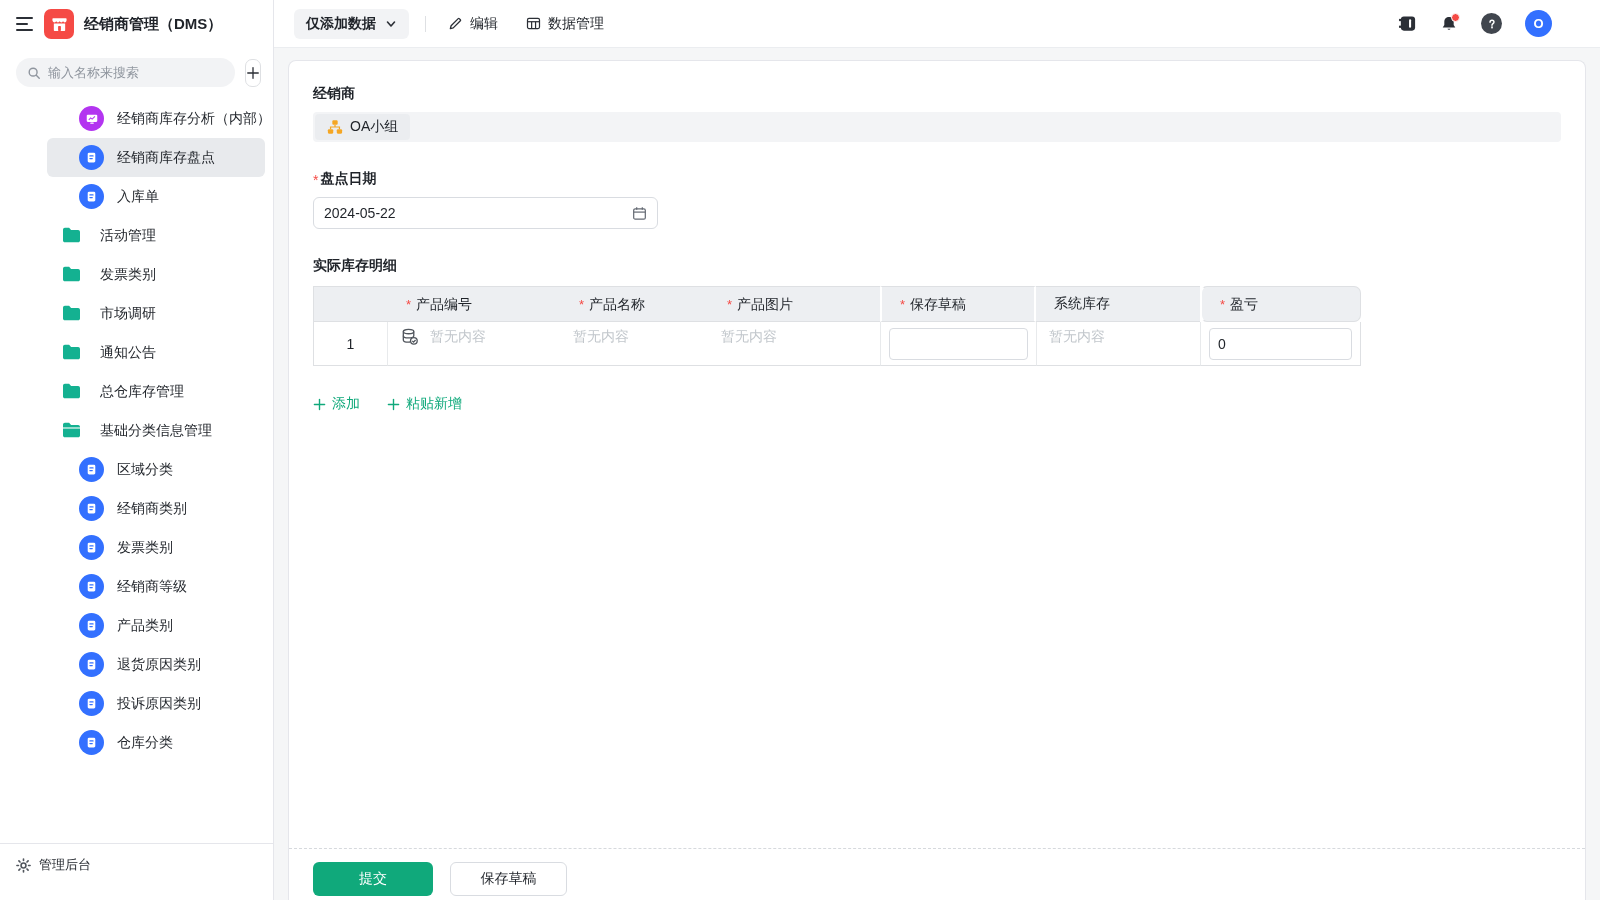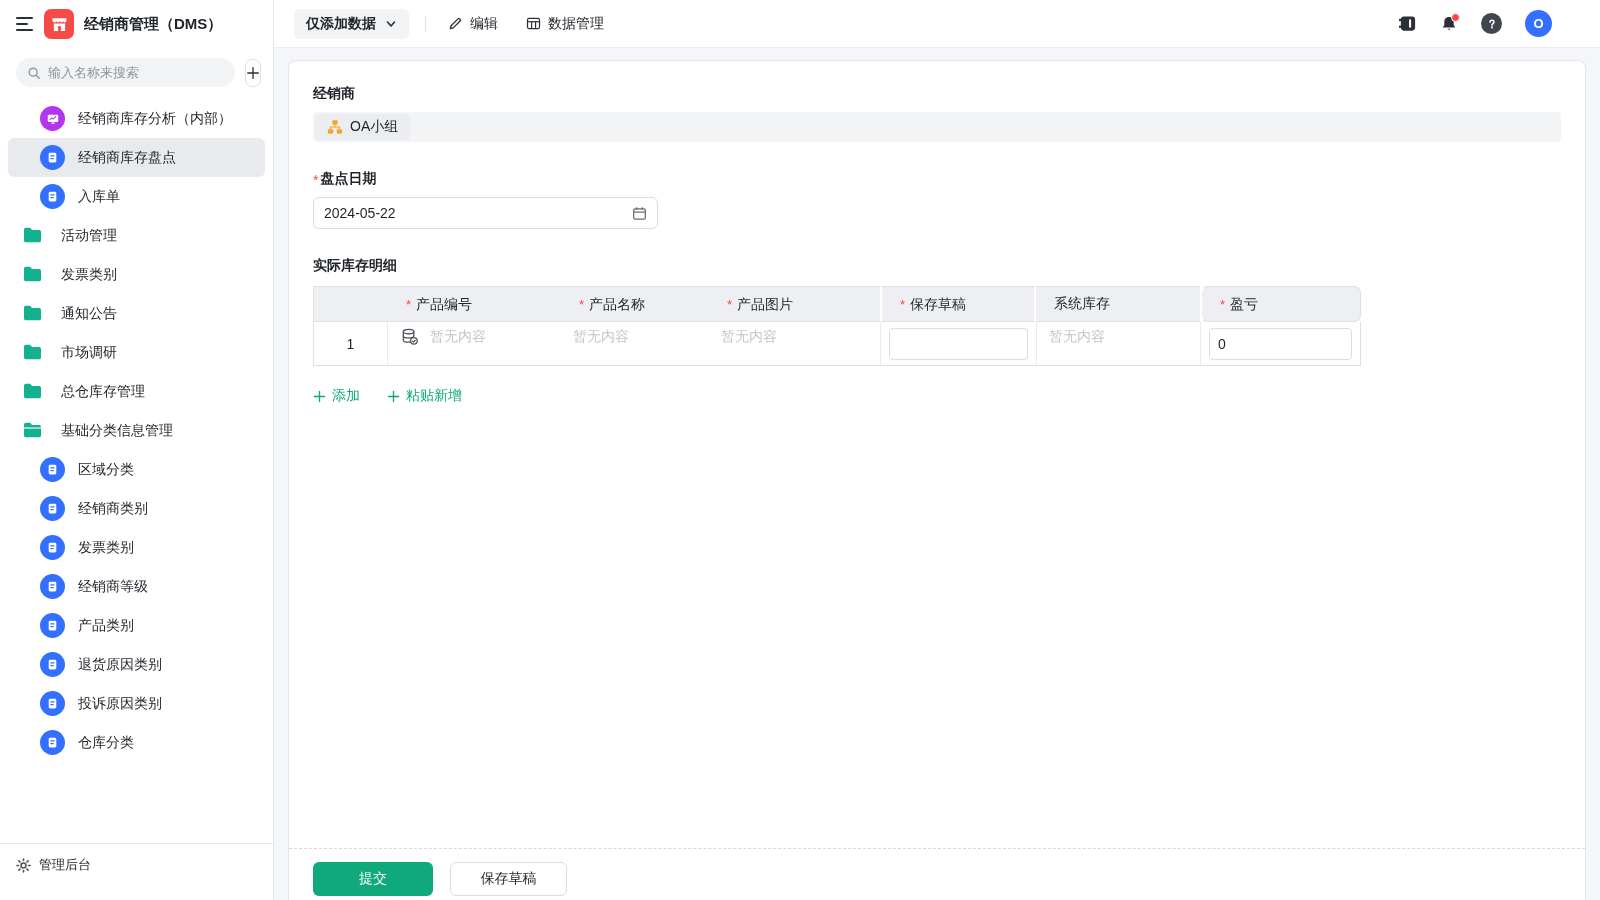--- a/index.html
+++ b/index.html
@@ -21,21 +21,21 @@
           display: flex; align-items: center; justify-content: center; flex-shrink: 0; }
   .sb-title { font-size: 15px; font-weight: 700; white-space: nowrap; }
   .sb-search-row { display: flex; align-items: center; gap: 10px; padding: 10px 16px 10px; flex-shrink: 0; }
   .search-box { flex: 1; height: 29px; background: #f2f3f5; border-radius: 15px;
                 display: flex; align-items: center; gap: 7px; padding: 0 11px; }
   .search-box input { flex: 1; min-width: 0; border: none; outline: none; background: transparent;
                       font-size: 13px; color: #1f2329; font-family: inherit; }
   .search-box input::placeholder { color: #8f959e; }
   .add-btn { width: 28px; height: 28px; background: #fff; border: 1px solid #dee0e3; border-radius: 7px;
              display: flex; align-items: center; justify-content: center; cursor: pointer; }
-  .sb-nav { flex: 1; overflow: hidden; padding: 2px 8px 0; }
+  .sb-nav { flex: 1; overflow: hidden; padding: 2px 8px 0; margin-left: 39px; }
   .nav-item { height: 39px; display: flex; align-items: center; border-radius: 6px; cursor: pointer; }
   .nav-item.doc-level { padding-left: 32px; gap: 13px; }
   .nav-item.folder-level { padding-left: 14px; gap: 18px; }
   .nav-item.selected { background: #e8eaed; }
   .nav-circle { width: 25px; height: 25px; border-radius: 50%; display: flex; align-items: center;
                 justify-content: center; flex-shrink: 0; }
   .nav-circle.blue { background: #3370ff; }
   .nav-circle.purple { background: #b335f0; }
   .nav-label { font-size: 14px; color: #1f2329; white-space: nowrap; }
   .sb-footer { border-top: 1px solid #e5e6eb; height: 57px; padding: 12px 16px 0; flex-shrink: 0; }
@@ -89,21 +89,21 @@
   th.editable-last { border-left: 2px solid #fff; border-right: 1px solid #dee0e3; border-radius: 7px; }
   .inv-table td { height: 44px; background: #fff; border-bottom: 1px solid #dee0e3; padding: 0 0 14px 12px; }
   td.row-num { text-align: center; padding: 0; border-left: 1px solid #dee0e3; border-right: 1px solid #e8eaec; }
   td.cell-count, td.cell-system, td.cell-diff { border-left: 1px solid #e8eaec; }
   td.cell-count, td.cell-diff { padding: 0 8px; }
   td.cell-diff { border-right: 1px solid #dee0e3; }
   .placeholder { color: #c2c7cc; }
   .cell-code-inner { display: flex; align-items: center; gap: 11px; }
   .cell-input { width: 100%; height: 32px; border: 1px solid #d9dce1; border-radius: 4px;
                 padding: 0 8px; font-size: 14px; font-family: inherit; outline: none; color: #1f2329; }
-  .add-row { margin-top: 21px; display: flex; align-items: center; gap: 27px; }
+  .add-row { margin-top: 29px; display: flex; align-items: center; gap: 27px; }
   .add-link { display: flex; align-items: center; gap: 6px; color: #10a97b; font-size: 14px;
               background: none; border: none; cursor: pointer; font-family: inherit; }
   
   .card-footer { flex-shrink: 0; border-top: 1px dashed #d6d9dd; padding: 13px 24px 0;
                  display: flex; gap: 17px; height: 52px; }
   .btn { height: 34px; border-radius: 6px; font-size: 14px; cursor: pointer; font-family: inherit; }
   .btn-submit { min-width: 120px; background: #10a97b; border: none; color: #fff; }
   .btn-draft { min-width: 117px; background: #fff; border: 1px solid #d9dce1; color: #1f2329; }
 </style>
 </head>
@@ -192,29 +192,29 @@
           </svg>
         </span>
       <span class="nav-label">发票类别</span>
     </div>
     <div class="nav-item folder-level">
       <span style="display:flex">
           <svg viewBox="0 0 24 20" width="21" height="17">
             <path fill="#14b191" d="M2 3.2C2 2 3 1 4.2 1h5l2.3 2.6h8.3C21 3.6 22 4.6 22 5.8v10C22 17 21 18 19.8 18H4.2C3 18 2 17 2 15.8V3.2z"></path>
           </svg>
         </span>
-      <span class="nav-label">通知公告</span>
+      <span class="nav-label">市场调研</span>
     </div>
     <div class="nav-item folder-level">
       <span style="display:flex">
           <svg viewBox="0 0 24 20" width="21" height="17">
             <path fill="#14b191" d="M2 3.2C2 2 3 1 4.2 1h5l2.3 2.6h8.3C21 3.6 22 4.6 22 5.8v10C22 17 21 18 19.8 18H4.2C3 18 2 17 2 15.8V3.2z"></path>
           </svg>
         </span>
-      <span class="nav-label">市场调研</span>
+      <span class="nav-label">通知公告</span>
     </div>
     <div class="nav-item folder-level">
       <span style="display:flex">
           <svg viewBox="0 0 24 20" width="21" height="17">
             <path fill="#14b191" d="M2 3.2C2 2 3 1 4.2 1h5l2.3 2.6h8.3C21 3.6 22 4.6 22 5.8v10C22 17 21 18 19.8 18H4.2C3 18 2 17 2 15.8V3.2z"></path>
           </svg>
         </span>
       <span class="nav-label">总仓库存管理</span>
     </div>
     <div class="nav-item folder-level">

